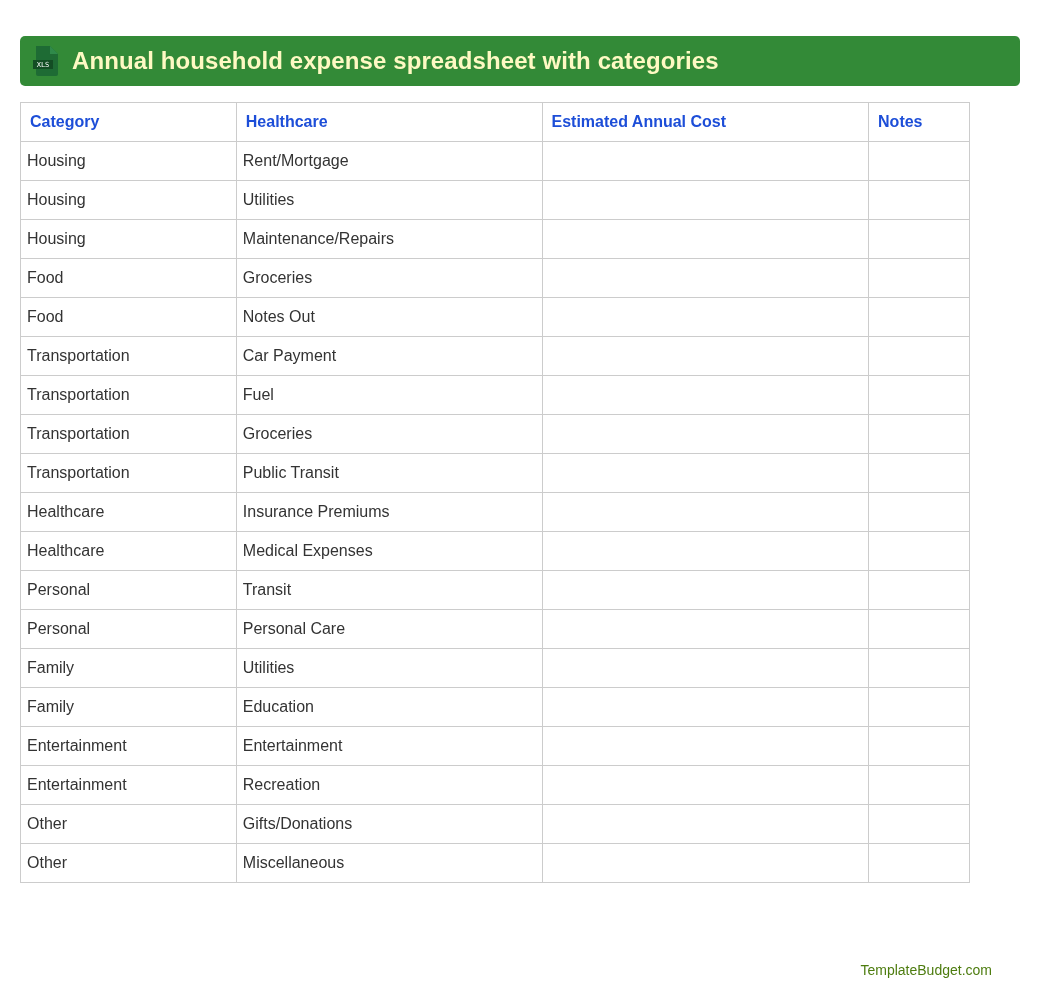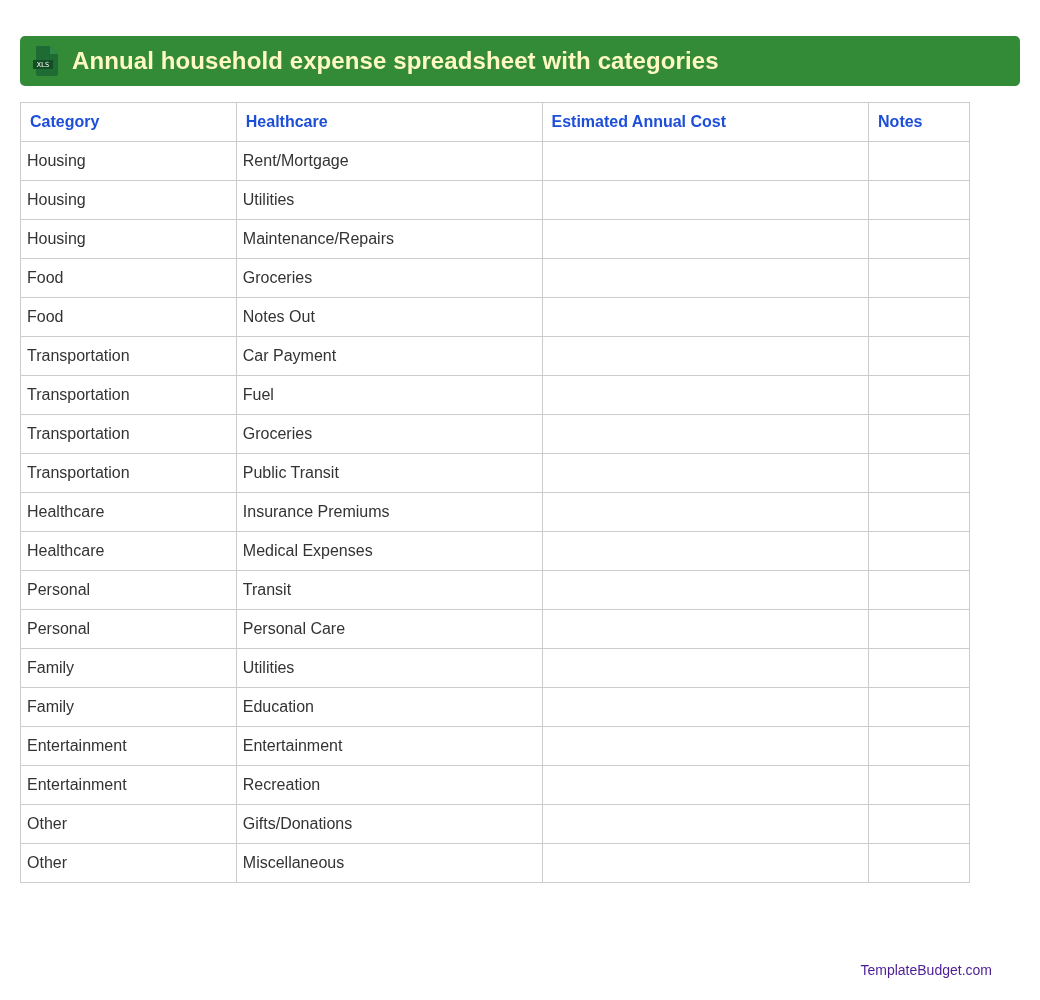--- a/index.html
+++ b/index.html
@@ -73,21 +73,21 @@
     }
     col.c1 { width: 216px; }
     col.c2 { width: 306px; }
     col.c3 { width: 327px; }
     col.c4 { width: 101px; }
     .footer {
       position: absolute;
       right: 20px;
       top: 962px;
       font-size: 14px;
-      color: #4c1d95;
+      color: #4d7c0f;
     }
   </style>
 </head>
 <body>
 
 <div class="page">
 
   <div class="title-bar">
     <span class="file-icon">
       <svg width="28" height="32" viewBox="0 0 28 32" xmlns="http://www.w3.org/2000/svg">

